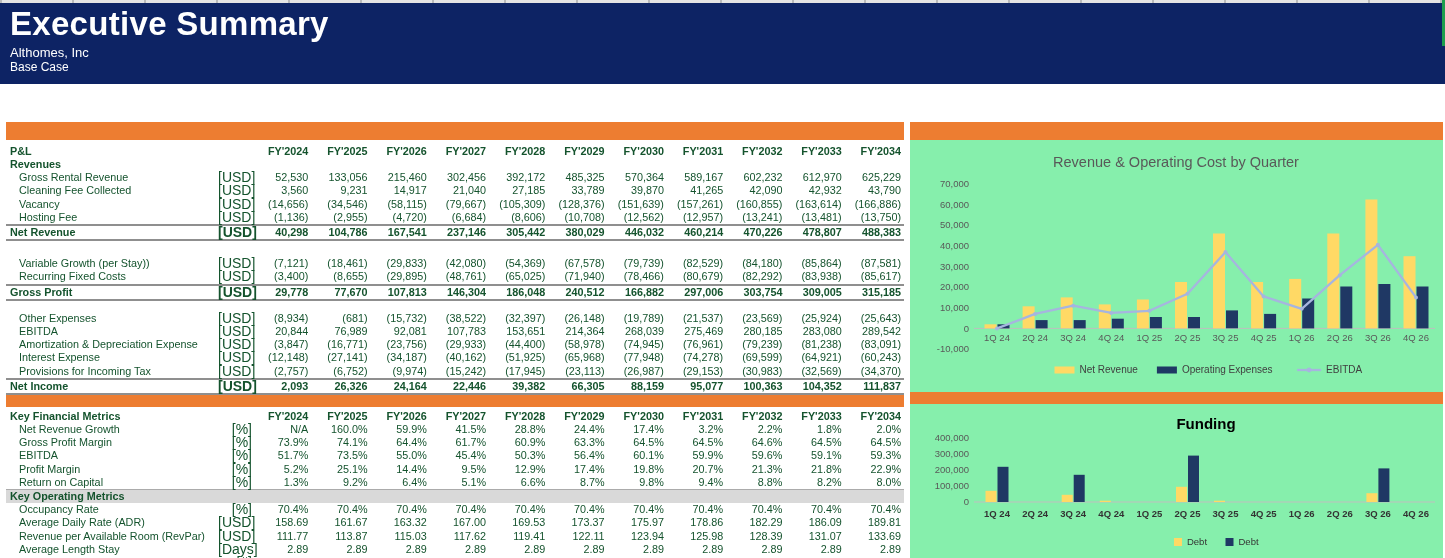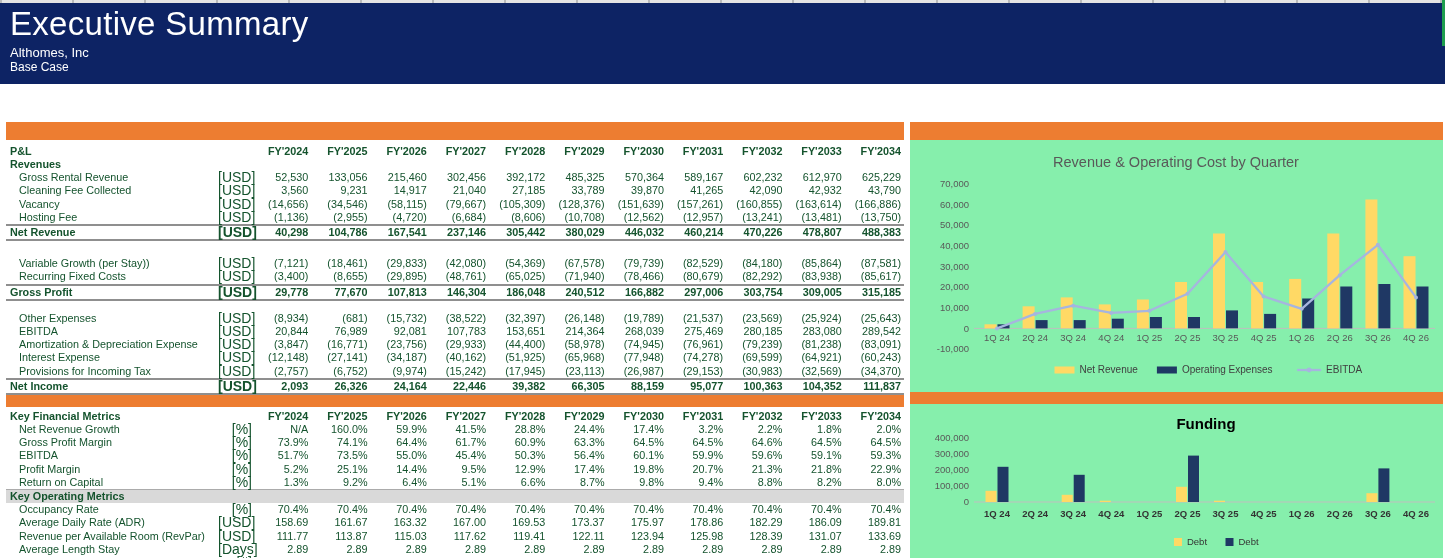--- a/index.html
+++ b/index.html
@@ -4,21 +4,21 @@
 <style>
   * { box-sizing: border-box; margin: 0; padding: 0; }
   html,body { width:1445px; height:558px; overflow:hidden; background:#fff;
               font-family:"Liberation Sans", sans-serif; position:relative; }
 
   .top-ticks { position:absolute; top:0; left:0; width:1445px; height:3px;
                background:repeating-linear-gradient(90deg,#b9b9b9 0 2px,#e4e4e4 2px 72px); }
 
   .hdr { position:absolute; top:3px; left:0; width:1445px; height:81px;
          background:#0D2364; color:#fff; padding:1px 0 0 10px; }
-  .hdr .title { font-size:33px; font-weight:400; letter-spacing:.3px; line-height:40px; }
+  .hdr .title { font-size:33px; font-weight:700; letter-spacing:.3px; line-height:40px; }
   .hdr .sub1 { font-size:13px; margin-top:1px; }
   .hdr .sub2 { font-size:12px; }
   .green-edge { position:absolute; top:0; right:0; width:3px; height:46px; background:#1E9E4E; }
 
   .left-panel  { position:absolute; left:6px;  top:122px; width:898px; }
   .right-panel { position:absolute; left:910px; top:122px; width:533px; }
 
   .orange-band { height:18px; background:#ED7D31; }
   .orange-band.thin { height:12px; }
 

